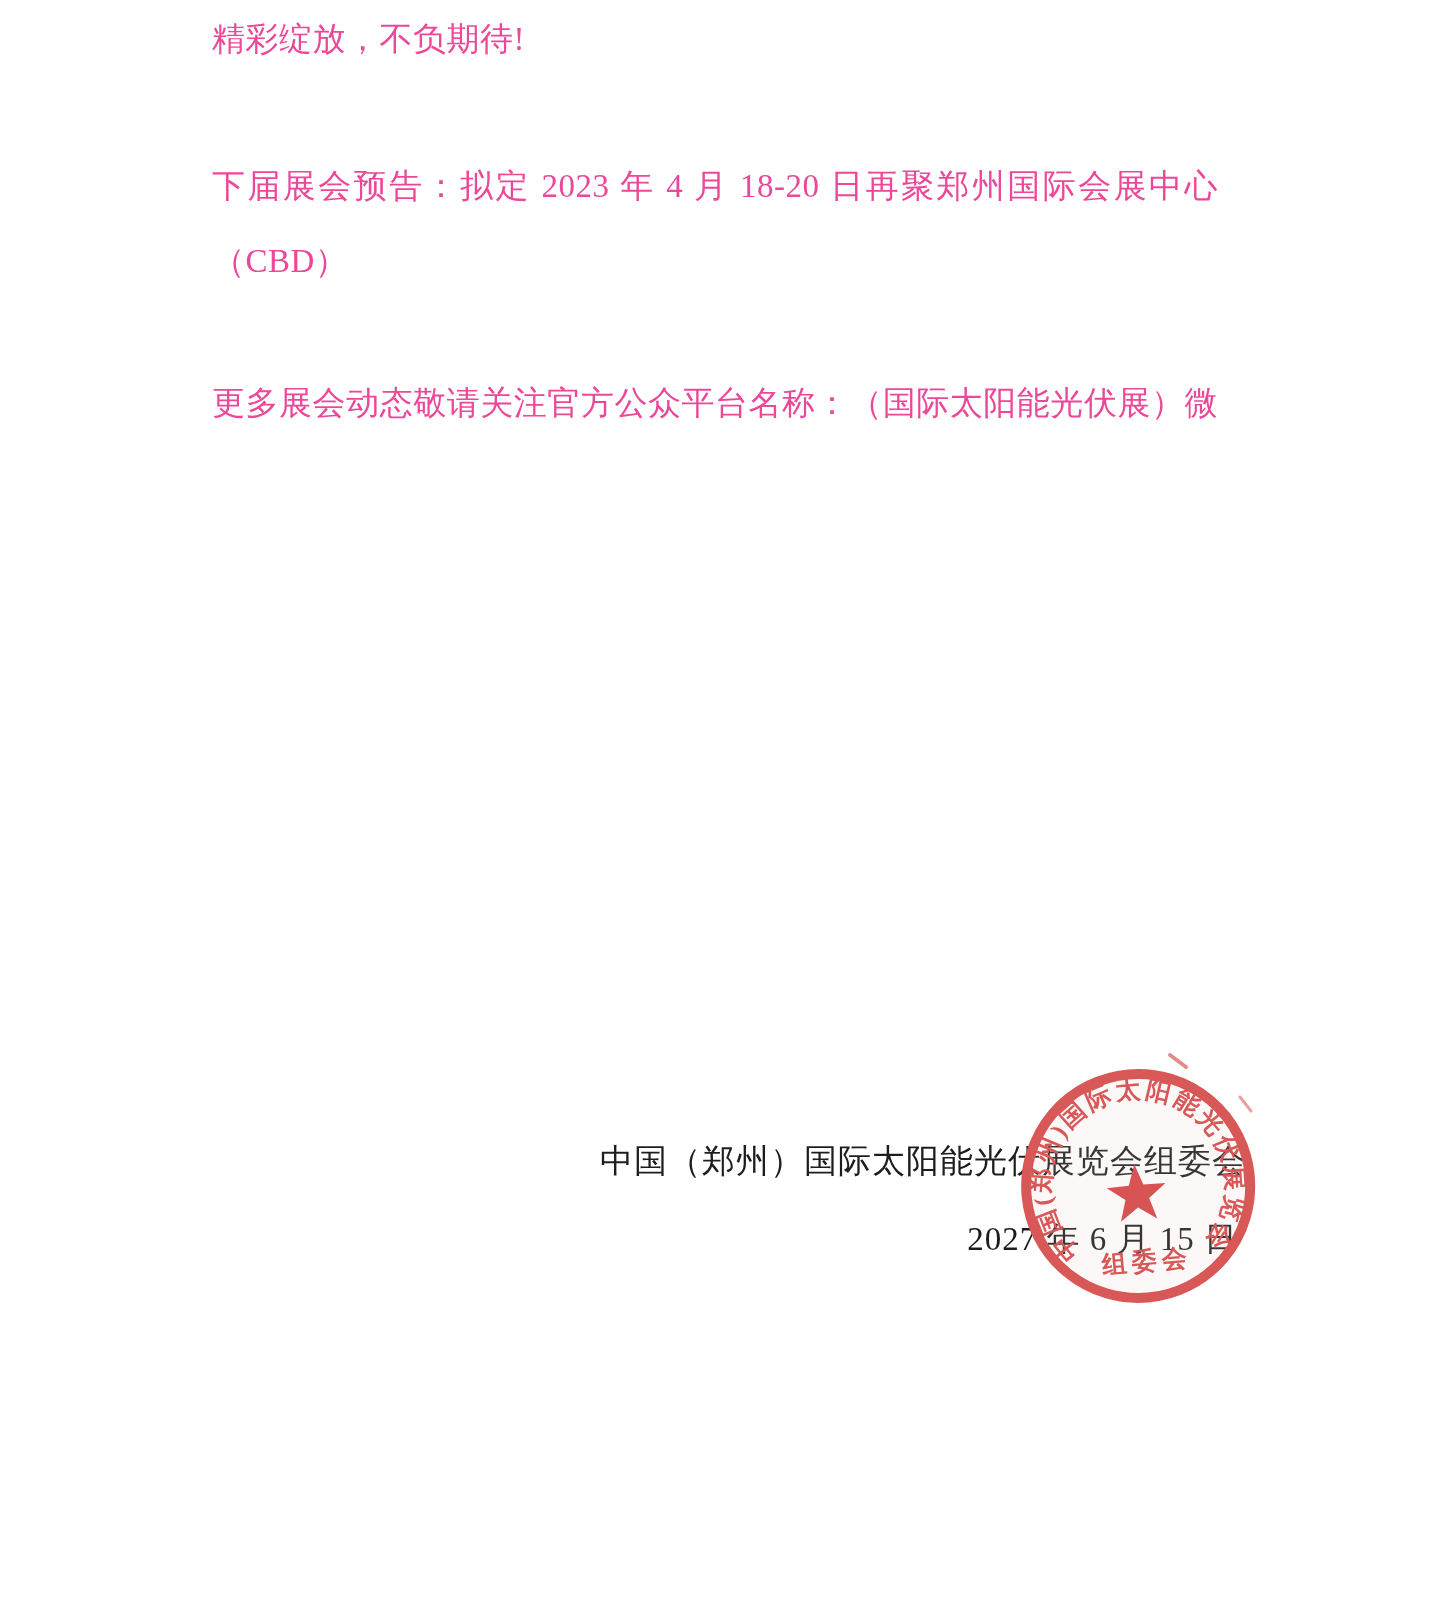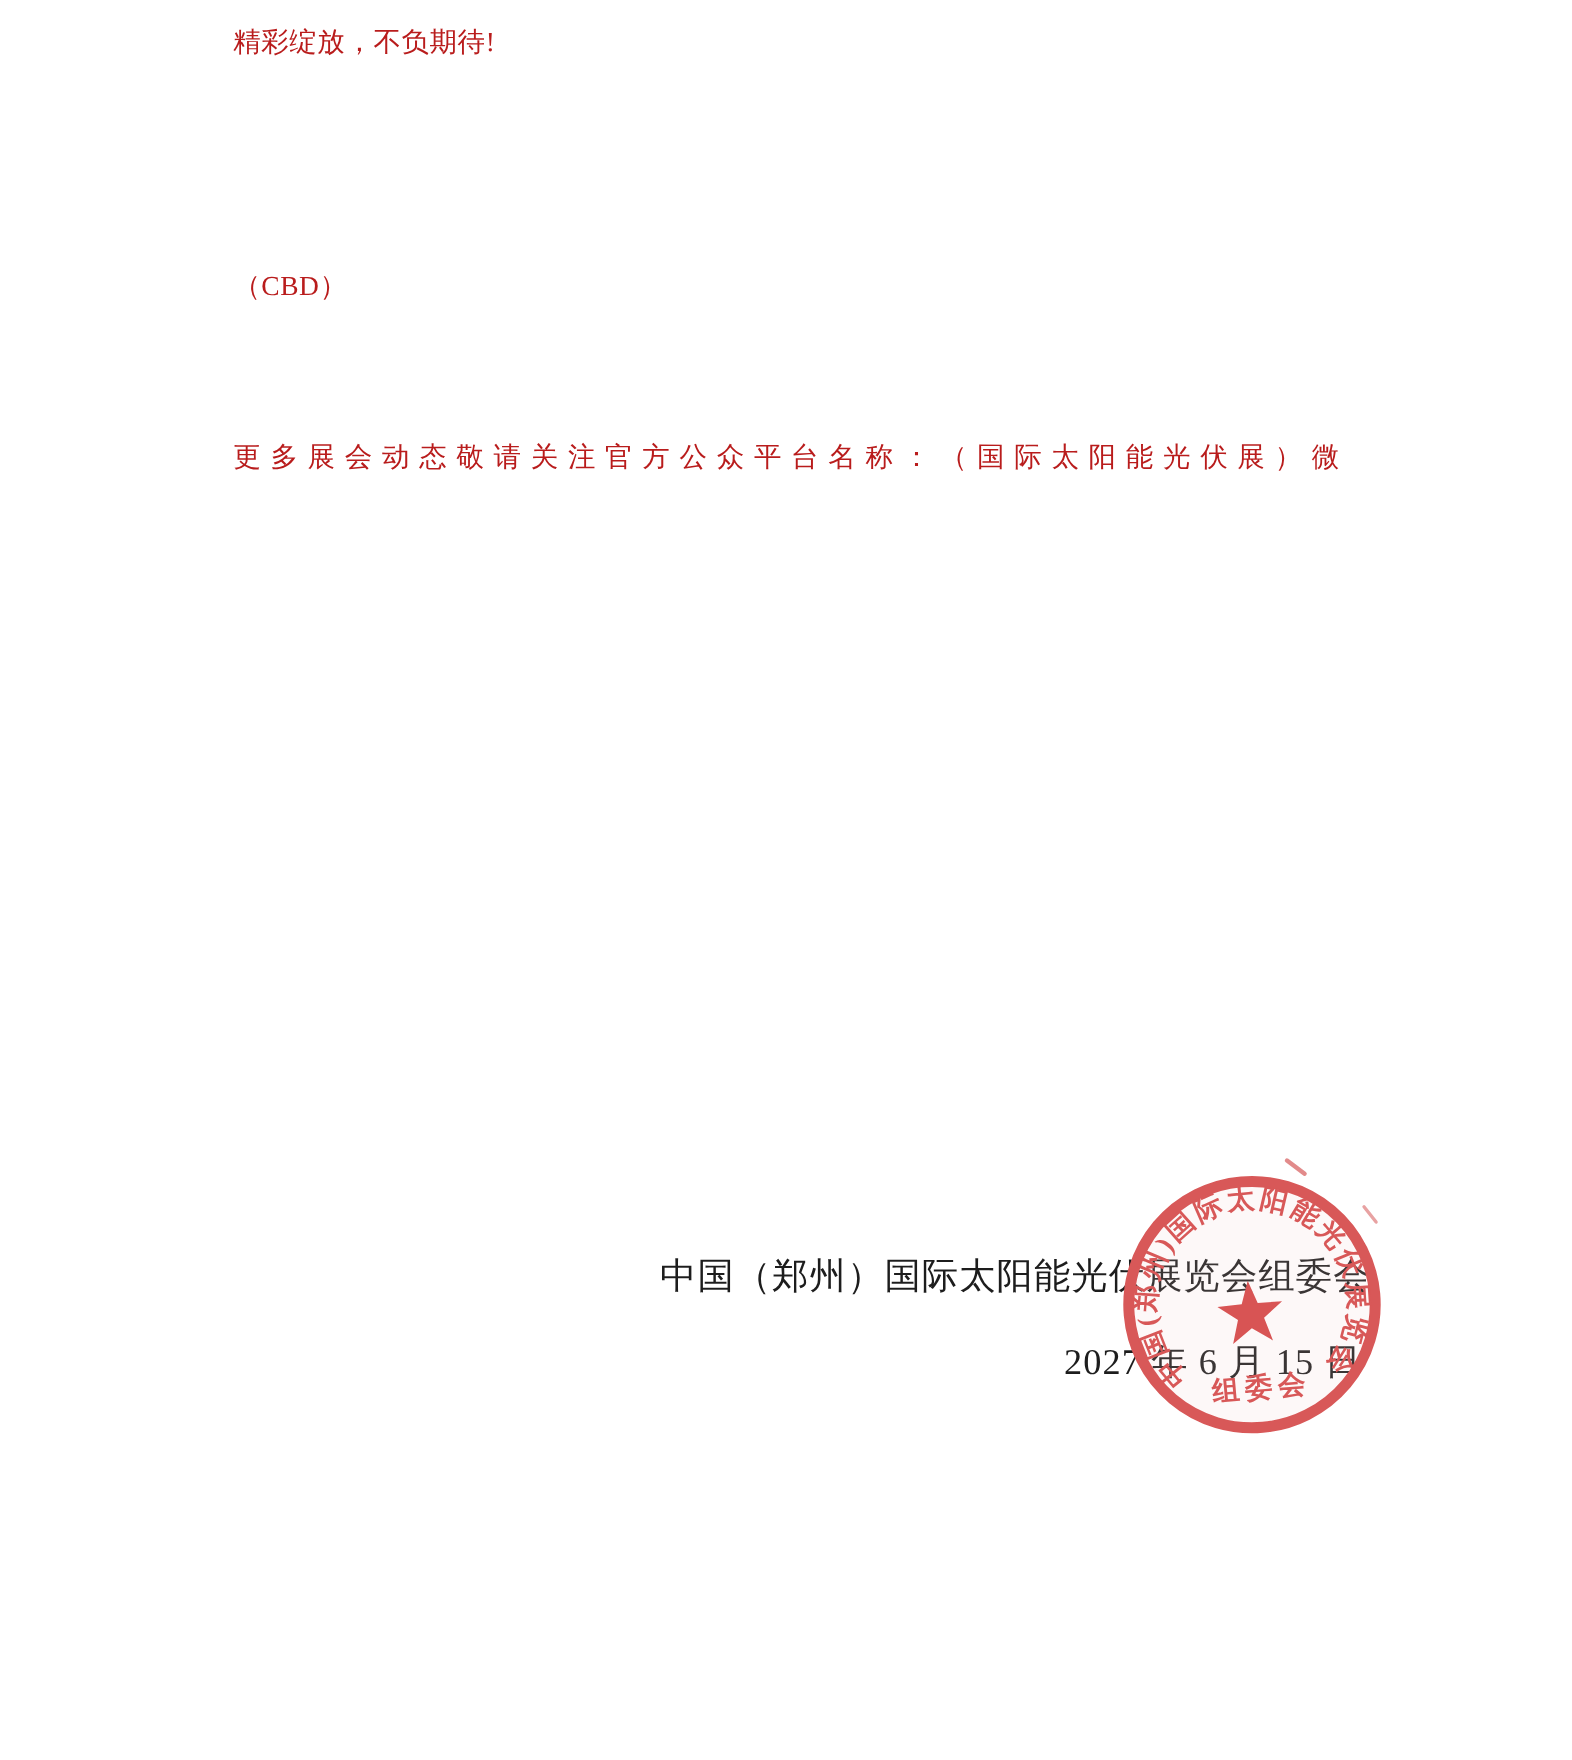--- a/index.html
+++ b/index.html
@@ -11,23 +11,23 @@
     position: relative;
     width: 1429px;
     height: 1600px;
     background: #ffffff;
     overflow: hidden;
     font-family: "Liberation Serif", "DejaVu Serif", serif;
   }
   .line {
     position: absolute;
     left: 212px;
-    font-size: 25px;
+    font-size: 33px;
     line-height: 42px;
-    color: #b91c1c;
+    color: #ec4899;
     white-space: pre;
     letter-spacing: 0.5px;
   }
   .line.just {
     width: 1006px;
     white-space: normal;
     text-align: justify;
     text-align-last: justify;
   }
   .sig-line {
@@ -57,23 +57,24 @@
     pointer-events: none;
   }
 </style>
 </head>
 <body>
 
 <div class="page">
 
   <div class="line" style="top:18px">精彩绽放，不负期待!</div>
 
+  <div class="line just" style="top:165px">下届展会预告：拟定 2023 年 4 月 18-20 日再聚郑州国际会展中心</div>
   <div class="line" style="top:240px">（CBD）</div>
 
-  <div class="line just" style="top:396px">更多展会动态敬请关注官方公众平台名称：（国际太阳能光伏展）微</div>
+  <div class="line just" style="top:382px">更多展会动态敬请关注官方公众平台名称：（国际太阳能光伏展）微</div>
 
   <div class="sig-line sig-org">中国（郑州）国际太阳能光伏展览会组委会</div>
   <div class="sig-line sig-date">2027 年 6 月 15 日</div>
 
   <div class="seal-wrap">
     <svg width="244" height="244" viewBox="0 0 244 244">
       <circle cx="122" cy="124" r="112" fill="rgba(240,205,205,0.14)" stroke="#d85858" stroke-width="10"></circle>
       <path id="sealArc" d="M 59.8 186.2 A 88 88 0 1 1 184.2 186.2" fill="none"></path>
       <text font-size="25" fill="#d85858" letter-spacing="3" font-family="Liberation Serif, DejaVu Serif, serif" font-weight="bold">
         <textPath href="#sealArc" startOffset="2">中国(郑州)国际太阳能光伏展览会</textPath>

